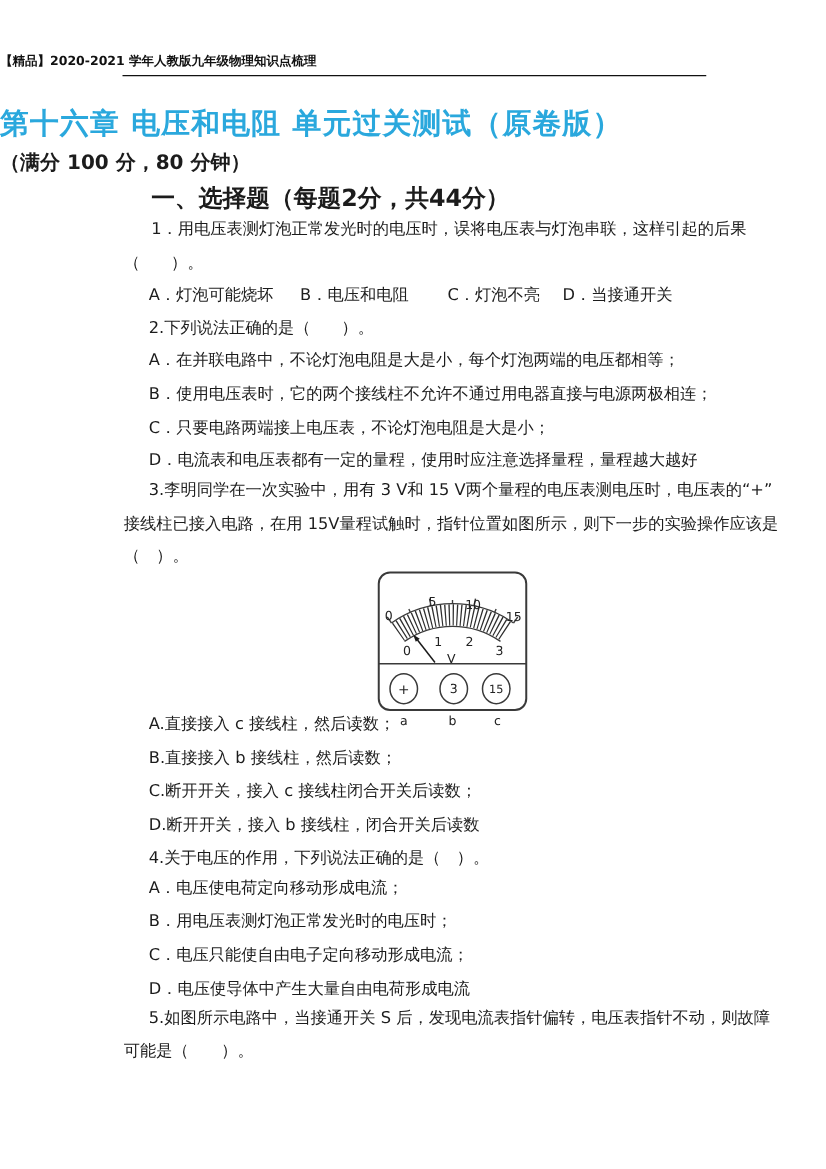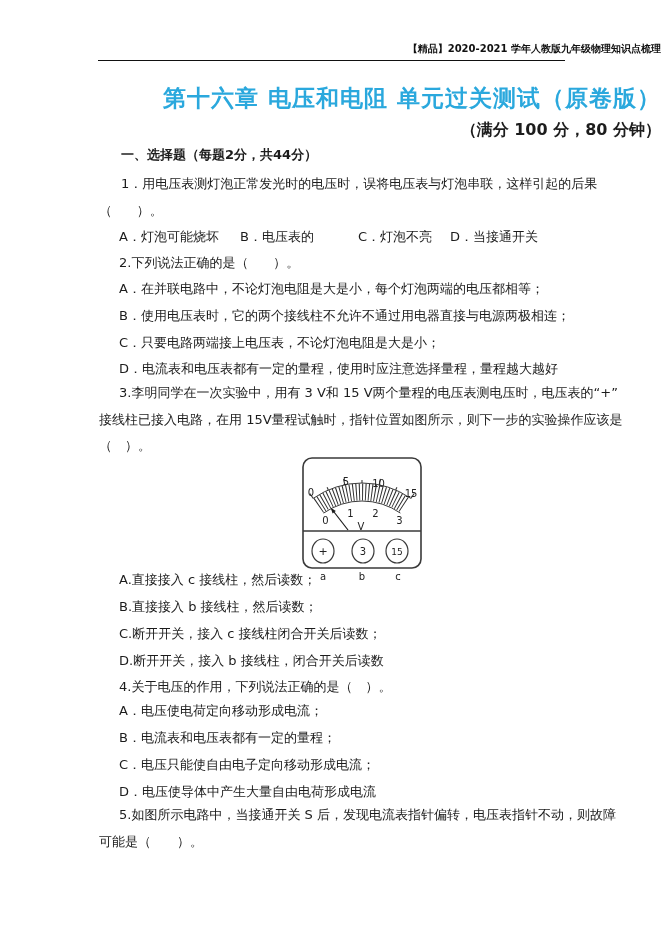--- a/index.html
+++ b/index.html
@@ -1,42 +1,42 @@
 <!DOCTYPE html>
 <html><head>
 <meta charset="utf-8">
 <style>
   html,body{margin:0;padding:0;background:#ffffff;}
   body{width:661px;height:935px;position:relative;overflow:hidden;
        font-family:"DejaVu Sans","Liberation Sans",sans-serif;color:#1c1c1c;}
   .abs{position:absolute;white-space:pre;}
   .line{font-size:13px;line-height:15px;text-align:center;}
-  .center{left:0;right:0;text-align:right;white-space:pre;}
+  .center{left:0;right:0;text-align:left;white-space:pre;}
   #header-text{top:42px;font-size:10px;font-weight:bold;color:#111;}
   #header-rule{top:60px;left:98px;width:467px;height:1px;background:#111;}
   #doc-title{top:83px;font-size:23px;font-weight:bold;color:#2AA8DD;letter-spacing:1px;}
   #doc-subtitle{top:120px;font-size:16px;font-weight:bold;}
-  #section-heading{top:146px;left:121px;font-size:13px;font-weight:bold;}
+  #section-heading{top:146px;left:121px;font-size:19px;font-weight:bold;}
   svg text{font-family:"DejaVu Sans","Liberation Sans",sans-serif;fill:#222;}
   .meter-stroke{stroke:#3a3a3a;fill:none;}
 </style>
 </head>
 <body>
 
 <div class="abs center" id="header-text">【精品】2020-2021 学年人教版九年级物理知识点梳理</div>
 <div class="abs" id="header-rule"></div>
 
 <div class="abs center" id="doc-title">第十六章 电压和电阻 单元过关测试（原卷版）</div>
 <div class="abs center" id="doc-subtitle">（满分 100 分，80 分钟）</div>
 <div class="abs" id="section-heading">一、选择题（每题2分，共44分）</div>
 
 <div class="abs line" style="top:176px;left:121px">1．用电压表测灯泡正常发光时的电压时，误将电压表与灯泡串联，这样引起的后果</div>
 <div class="abs line" style="top:203px;left:99px">（      ）。</div>
 <div class="abs line" style="top:229px;left:119px">A．灯泡可能烧坏</div>
-<div class="abs line" style="top:229px;left:240px">B．电压表的</div>
+<div class="abs line" style="top:229px;left:240px">B．电压和电阻</div>
 <div class="abs line" style="top:229px;left:358px">C．灯泡不亮</div>
 <div class="abs line" style="top:229px;left:450px">D．当接通开关</div>
 
 <div class="abs line" style="top:255px;left:119px">2.下列说法正确的是（      ）。</div>
 <div class="abs line" style="top:281px;left:119px">A．在并联电路中，不论灯泡电阻是大是小，每个灯泡两端的电压都相等；</div>
 <div class="abs line" style="top:308px;left:119px">B．使用电压表时，它的两个接线柱不允许不通过用电器直接与电源两极相连；</div>
 <div class="abs line" style="top:335px;left:119px">C．只要电路两端接上电压表，不论灯泡电阻是大是小；</div>
 <div class="abs line" style="top:361px;left:119px">D．电流表和电压表都有一定的量程，使用时应注意选择量程，量程越大越好</div>
 
 <div class="abs line" style="top:385px;left:119px">3.李明同学在一次实验中，用有 3 V和 15 V两个量程的电压表测电压时，电压表的“+”</div>
@@ -89,18 +89,18 @@
   <text x="97" y="124" font-size="10" text-anchor="middle">c</text>
 </svg>
 
 <div class="abs line" style="top:572px;left:119px">A.直接接入 c 接线柱，然后读数；</div>
 <div class="abs line" style="top:599px;left:119px">B.直接接入 b 接线柱，然后读数；</div>
 <div class="abs line" style="top:626px;left:119px">C.断开开关，接入 c 接线柱闭合开关后读数；</div>
 <div class="abs line" style="top:653px;left:119px">D.断开开关，接入 b 接线柱，闭合开关后读数</div>
 
 <div class="abs line" style="top:679px;left:119px">4.关于电压的作用，下列说法正确的是（　）。</div>
 <div class="abs line" style="top:703px;left:119px">A．电压使电荷定向移动形成电流；</div>
-<div class="abs line" style="top:730px;left:119px">B．电流表和电压表都有一定的量程；</div>
+<div class="abs line" style="top:730px;left:119px">B．用电压表测灯泡正常发光时的电压时；</div>
 <div class="abs line" style="top:757px;left:119px">C．电压只能使自由电子定向移动形成电流；</div>
 <div class="abs line" style="top:784px;left:119px">D．电压使导体中产生大量自由电荷形成电流</div>
 
 <div class="abs line" style="top:807px;left:119px">5.如图所示电路中，当接通开关 S 后，发现电流表指针偏转，电压表指针不动，则故障</div>
 <div class="abs line" style="top:834px;left:99px">可能是（　　）。</div>
 
 </body></html>

